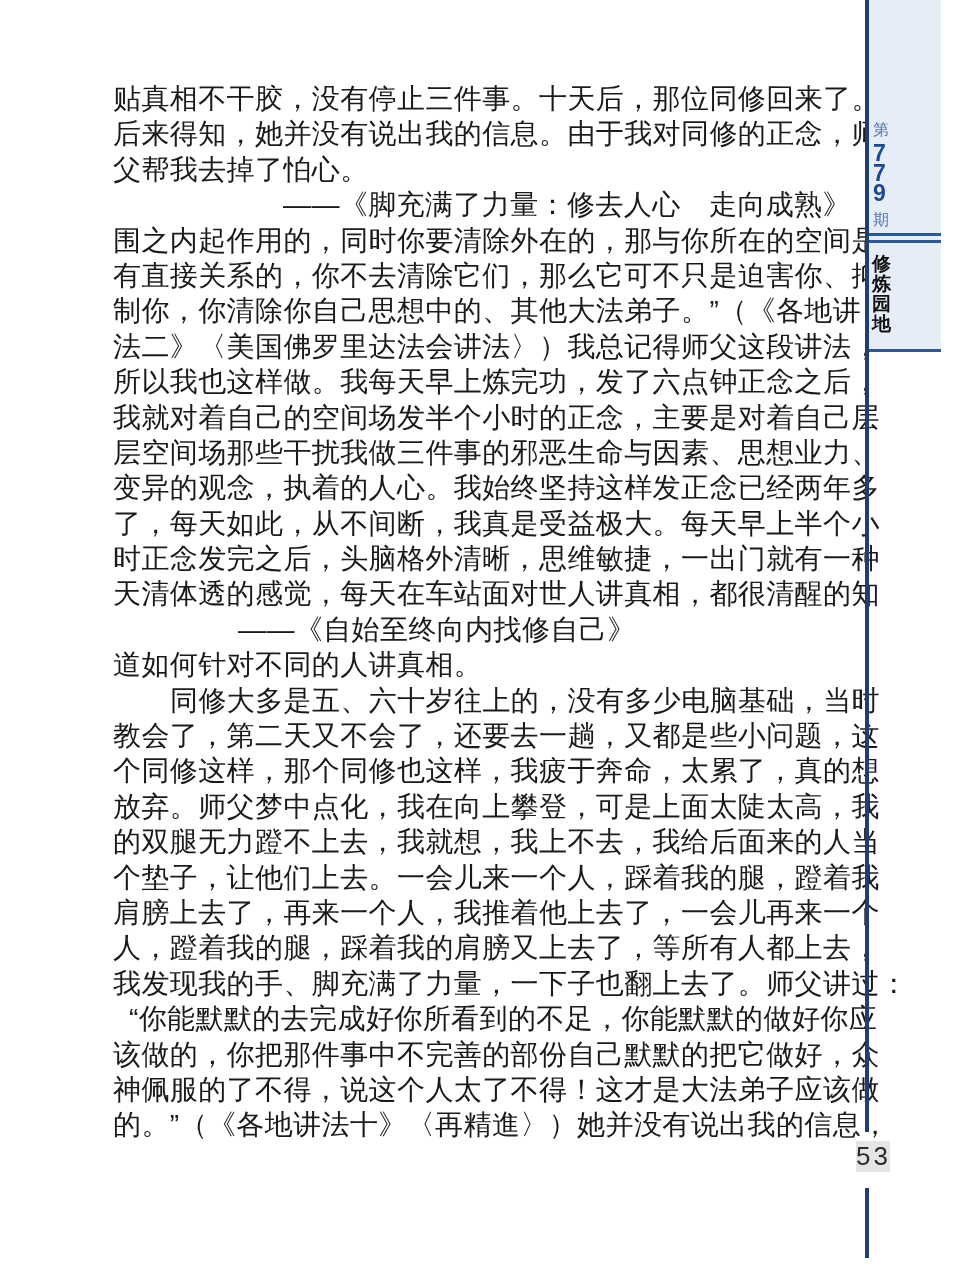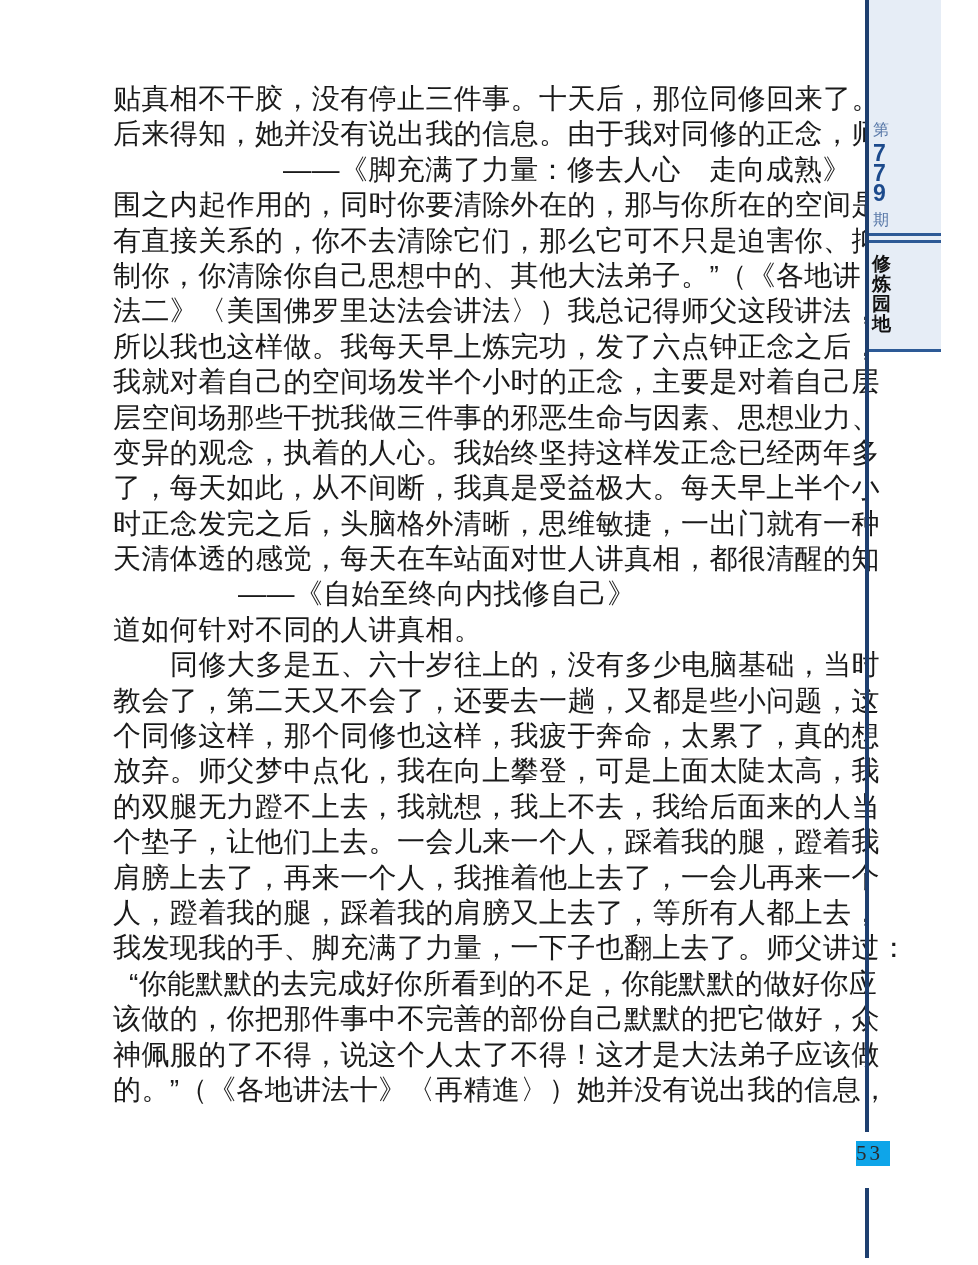--- a/index.html
+++ b/index.html
@@ -98,35 +98,36 @@
     color: #111111;
     font-family: "DejaVu Serif", "Liberation Serif", serif;
   }
 
   
   .page-number {
     position: absolute;
     left: 856px;
     top: 1141px;
     width: 34px;
-    font-size: 21px;
+    font-size: 26px;
     letter-spacing: 3px;
     color: #2b2b2b;
-    font-family: Liberation Serif, serif;
-    background: #0ea5e9;
+    font-family: Liberation Sans, sans-serif;
+    background: #e5e5e5;
   }
 </style>
 </head>
 <body>
 
 <div class="page">
 
   <div class="text-column">
       <div class="text-line" style="margin-left: 0px;">贴真相不干胶，没有停止三件事。十天后，那位同修回来了。</div>
       <div class="text-line" style="margin-left: 0px;">后来得知，她并没有说出我的信息。由于我对同修的正念，师</div>
+      <div class="text-line" style="margin-left: 0px;">父帮我去掉了怕心。</div>
       <div class="text-line" style="margin-left: 170px;">——《脚充满了力量：修去人心　走向成熟》</div>
       <div class="text-line" style="margin-left: 0px;">围之内起作用的，同时你要清除外在的，那与你所在的空间是</div>
       <div class="text-line" style="margin-left: 0px;">有直接关系的，你不去清除它们，那么它可不只是迫害你、抑</div>
       <div class="text-line" style="margin-left: 0px;">制你，你清除你自己思想中的、其他大法弟子。”（《各地讲</div>
       <div class="text-line" style="margin-left: 0px;">法二》〈美国佛罗里达法会讲法〉）我总记得师父这段讲法，</div>
       <div class="text-line" style="margin-left: 0px;">所以我也这样做。我每天早上炼完功，发了六点钟正念之后，</div>
       <div class="text-line" style="margin-left: 0px;">我就对着自己的空间场发半个小时的正念，主要是对着自己层</div>
       <div class="text-line" style="margin-left: 0px;">层空间场那些干扰我做三件事的邪恶生命与因素、思想业力、</div>
       <div class="text-line" style="margin-left: 0px;">变异的观念，执着的人心。我始终坚持这样发正念已经两年多</div>
       <div class="text-line" style="margin-left: 0px;">了，每天如此，从不间断，我真是受益极大。每天早上半个小</div>

